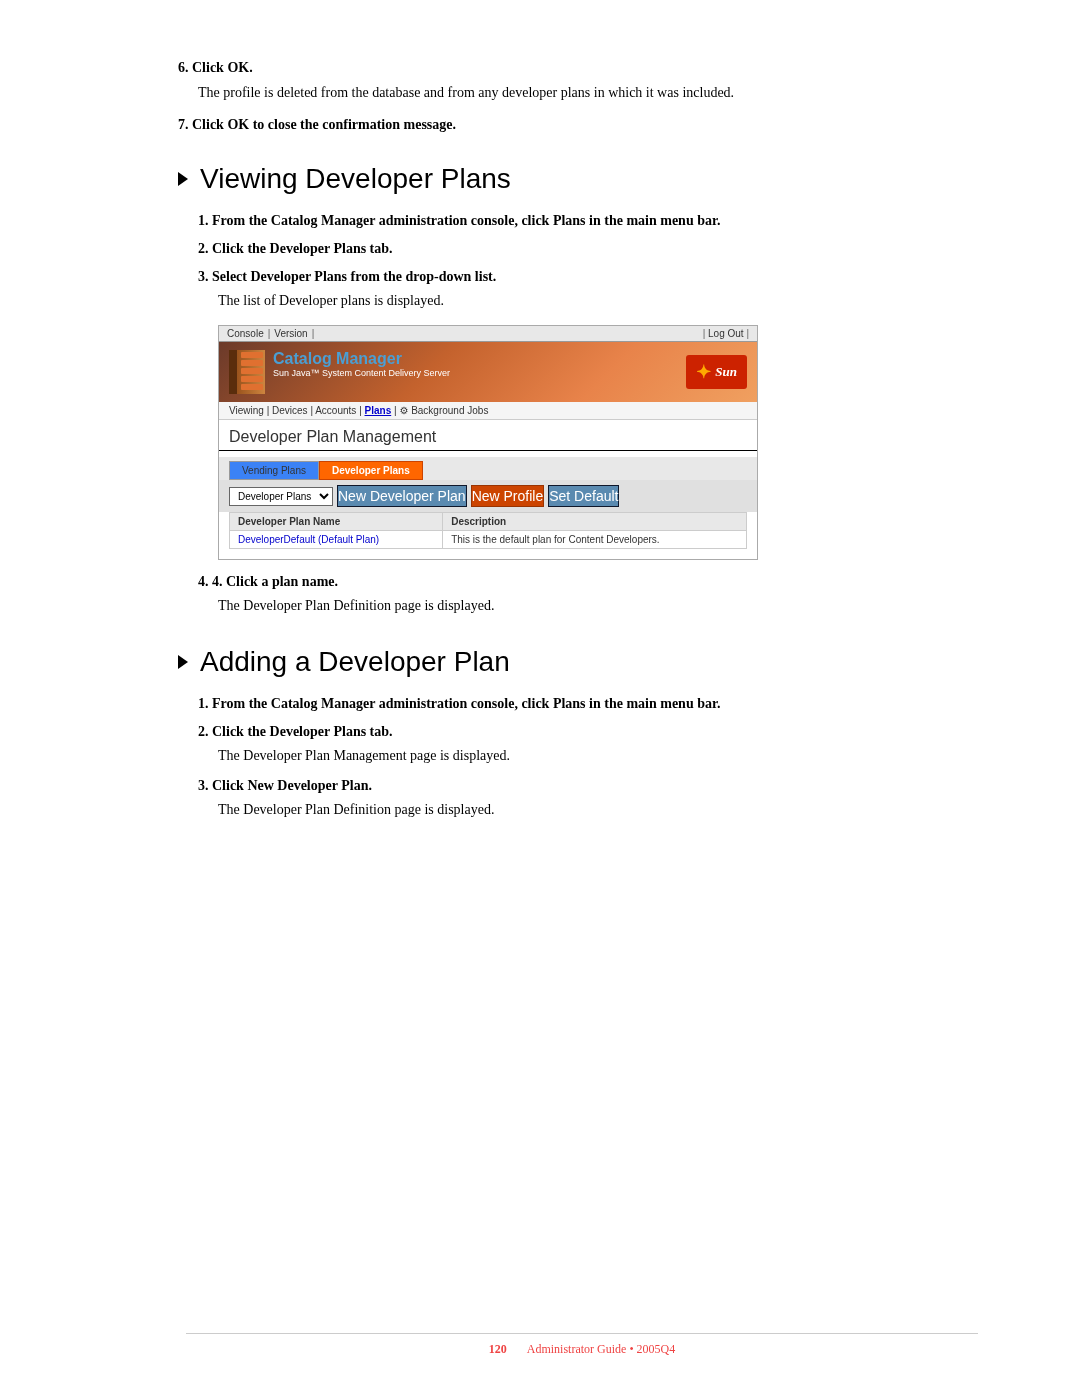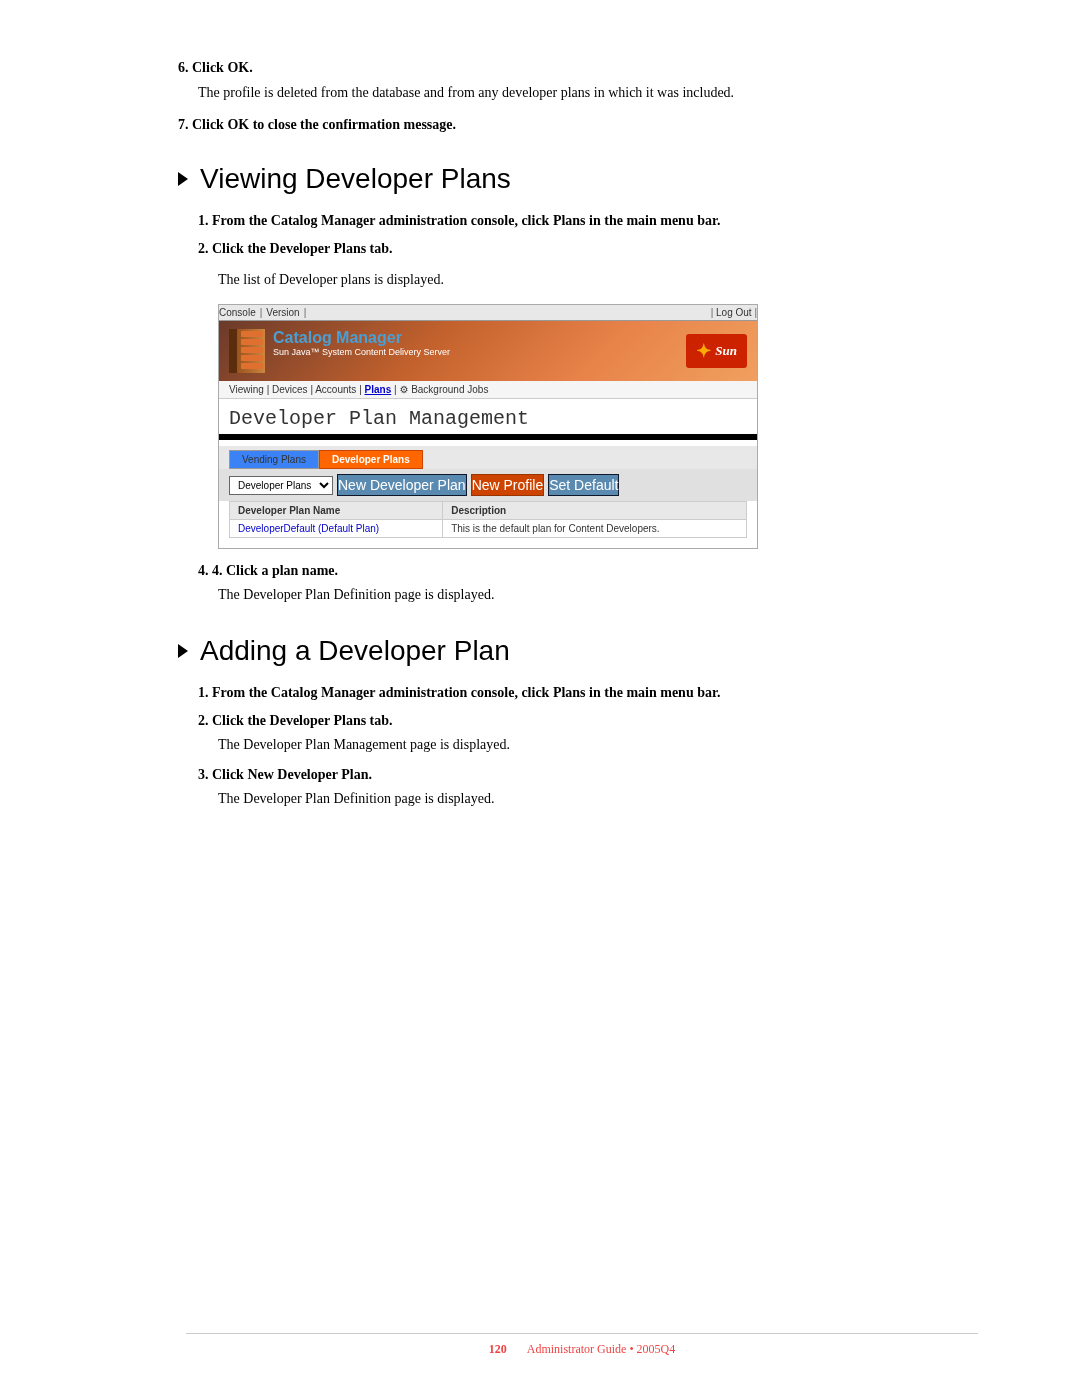--- a/index.html
+++ b/index.html
@@ -93,21 +93,21 @@
       width: 540px;
       background: #ffffff;
       font-family: Arial, sans-serif;
       font-size: 11px;
     }
 
     
     .ui-topbar {
       background: #e8e8e8;
       border-bottom: 1px solid #999;
-      padding: 2px 0;
+      padding: 2px 8px;
       display: flex;
       justify-content: space-between;
       align-items: flex-start;
       font-size: 10px;
       color: #333;
     }
 
     .ui-topbar-left {
       display: flex;
       gap: 4px;
@@ -199,24 +199,24 @@
 
     .ui-navbar .nav-active {
       font-weight: bold;
       color: #0000cc;
       text-decoration: underline;
     }
 
     
     .ui-page-title {
       padding: 8px 10px 4px 10px;
-      font-size: 20px;
-      font-family: Liberation Mono, monospace;
+      font-size: 16px;
+      font-family: Liberation Sans, sans-serif;
       color: #333;
-      border-bottom: 6px solid #000000;
+      border-bottom: 1px solid #000000;
       margin-bottom: 6px;
     }
 
     
     .ui-tabs {
       display: flex;
       gap: 0;
       padding: 4px 10px 0 10px;
       background: #e8e8e8;
     }
@@ -350,20 +350,24 @@
     </div>
 
     <div class="numbered-step">
       <div class="step-num-label">
         <span>2.</span>
         <span>Click the Developer Plans tab.</span>
       </div>
     </div>
 
     <div class="numbered-step">
+      <div class="step-num-label">
+        <span>3.</span>
+        <span>Select Developer Plans from the drop-down list.</span>
+      </div>
       <div class="step-num-body">The list of Developer plans is displayed.</div>
 
       <div class="ui-screenshot">
 
         <div class="ui-topbar">
           <div class="ui-topbar-left">
             <span>Console</span>
             <span class="ui-topbar-sep">|</span>
             <span>Version</span>
             <span class="ui-topbar-sep">|</span>

